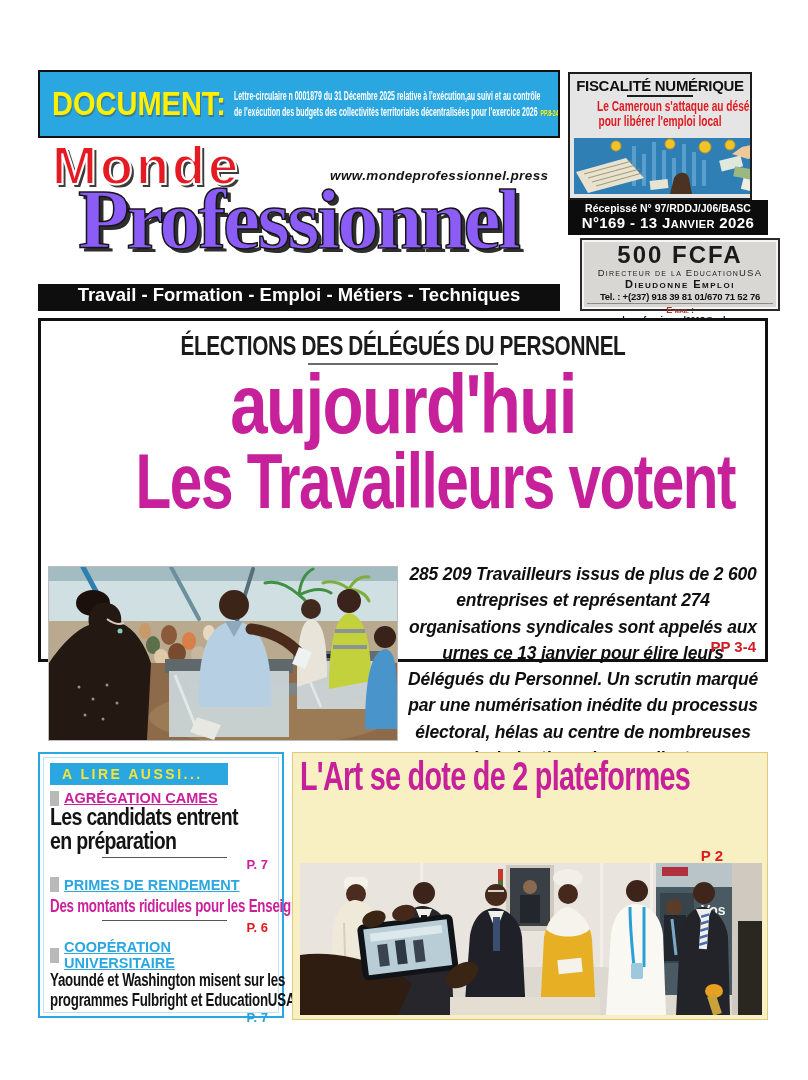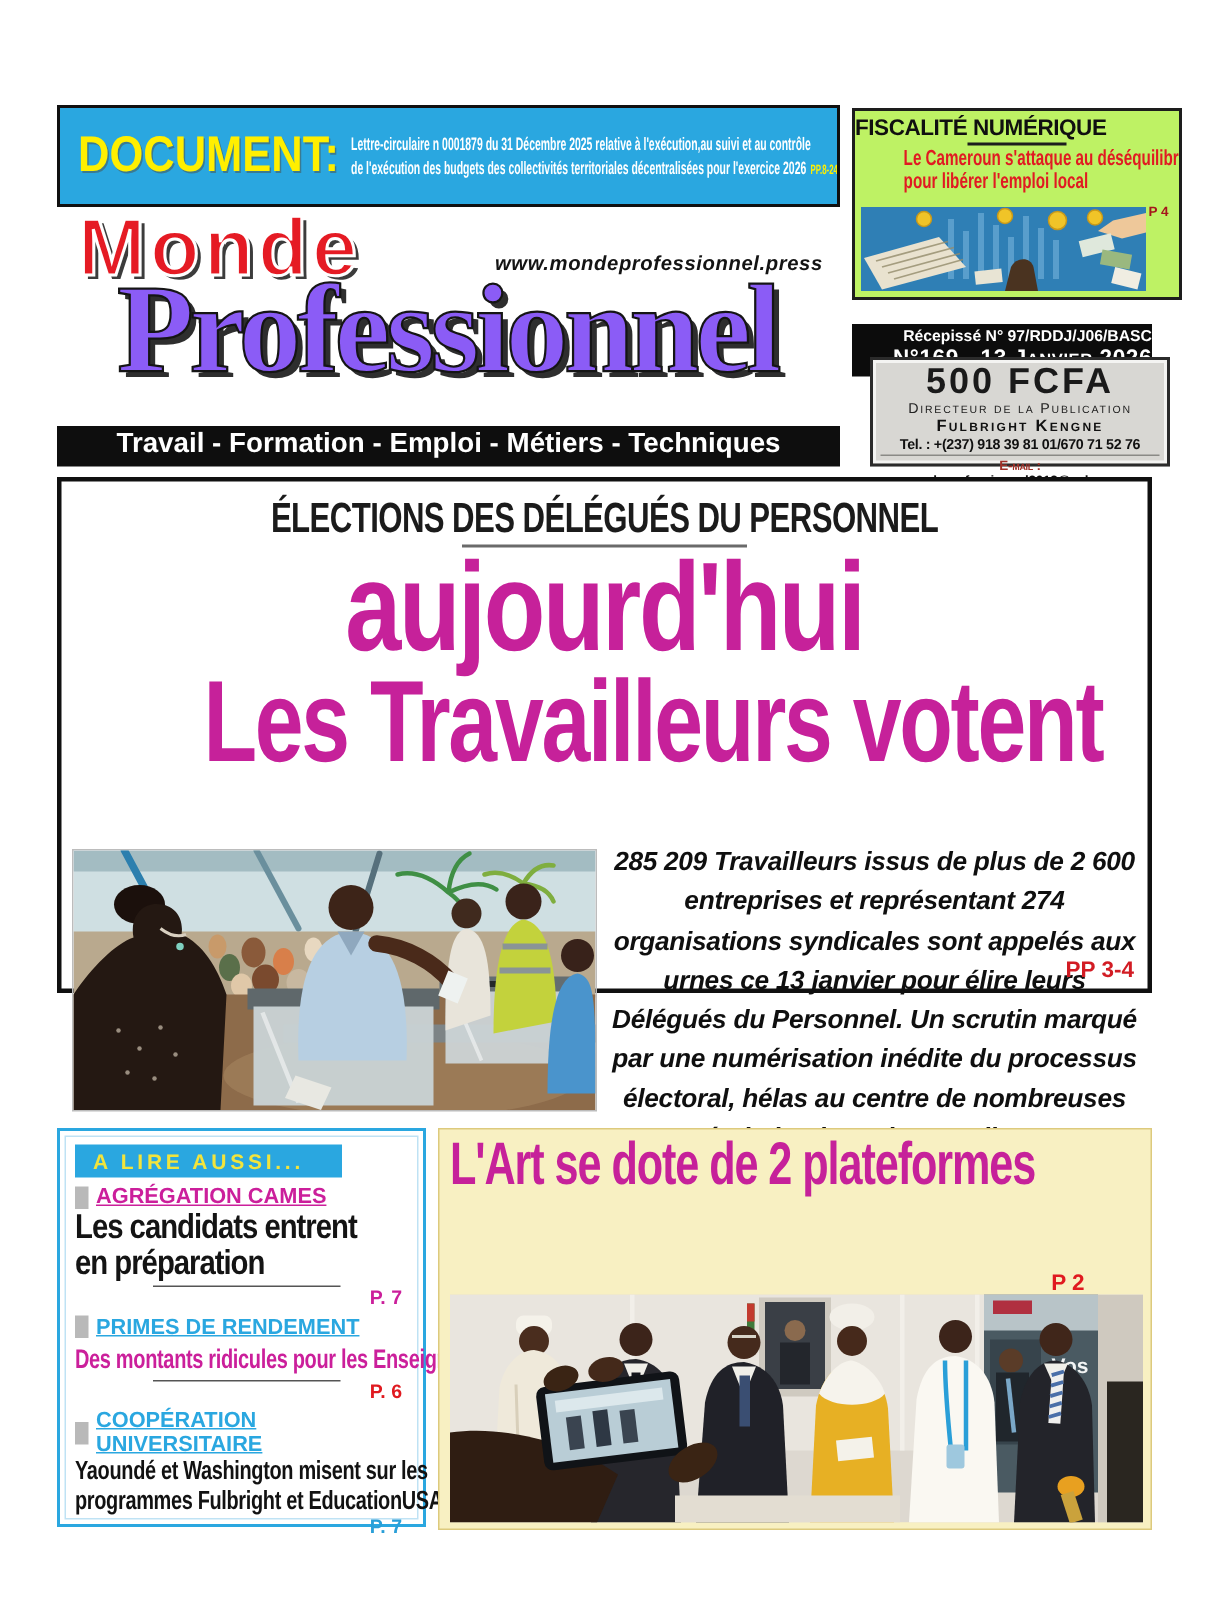--- a/index.html
+++ b/index.html
@@ -12,22 +12,22 @@
   
   .top-banner{left:38px;top:70px;width:522px;height:68px;background:#2aa7e0;
     border:2px solid #101010;display:flex;align-items:center;overflow:hidden;}
   .doc-label{color:#ffef00;font-size:29px;font-weight:bold;padding:0 8px 0 12px;
     transform:scaleY(1.15);text-shadow:1px 1px 0 rgba(90,40,0,.35);flex:0 0 auto;}
   .banner-lines{color:#ffffff;font-weight:bold;font-size:12px;line-height:1.35;min-width:0;}
   .banner-line{white-space:nowrap;transform:scaleX(.58);transform-origin:left center;}
   .banner-pages{color:#ffef00;font-size:9px;font-weight:bold;margin-left:5px;}
 
   
-  .fisc-box{left:568px;top:72px;width:220px;height:128px;background:#bef264;
-    border:2px solid #1d1d1d;overflow:hidden;}
+  .fisc-box{left:568px;top:72px;width:184px;height:128px;background:#e5e5e5;
+    border:2px solid #1d1d1d;text-align:center;overflow:hidden;}
   .fisc-kicker{font-size:15px;font-weight:bold;color:#101010;margin-top:3px;letter-spacing:-.3px;}
   .fisc-rule{width:66px;height:2px;background:#1d1d1d;margin:1px auto 2px;}
   .fisc-line{color:#e11a22;font-weight:bold;font-size:14.5px;line-height:1.02;
     white-space:nowrap;transform:scaleX(.7);transform-origin:center;}
   .fisc-page{position:absolute;right:7px;top:62px;color:#a5161b;font-size:9px;font-weight:bold;}
   .fisc-art{position:absolute;left:4px;right:4px;bottom:4px;height:56px;}
 
   
   .mast-monde{left:52px;top:138px;font-size:54px;font-weight:bold;color:#e51b24;
     letter-spacing:3px;-webkit-text-stroke:2px #ffffff;
@@ -35,22 +35,22 @@
   .mast-site{left:330px;top:168px;font-style:italic;font-weight:bold;font-size:13.5px;
     color:#141414;letter-spacing:.4px;}
   .mast-prof{left:34px;top:178px;width:528px;text-align:center;
     font-family:"Liberation Serif",serif;font-weight:bold;font-size:84px;line-height:1;
     color:#8b5cf6;letter-spacing:-3px;white-space:nowrap;
     -webkit-text-stroke:1.5px #151515;text-shadow:4px 4px 0 #2e2e2e;}
   .mast-bar{left:38px;top:284px;width:522px;height:27px;background:#0e0e0e;color:#ffffff;
     display:flex;align-items:flex-start;justify-content:center;font-weight:bold;font-size:18.5px;}
 
   
-  .receipt-bar{left:568px;top:216px;width:200px;height:35px;background:#0c0c0c;color:#fff;
-    text-align:right;padding-top:2px;}
+  .receipt-bar{left:568px;top:200px;width:200px;height:35px;background:#0c0c0c;color:#fff;
+    text-align:center;padding-top:2px;}
   .receipt-line1{font-size:10.5px;font-weight:bold;}
   .receipt-line2{font-size:15px;font-weight:bold;font-variant:small-caps;letter-spacing:.4px;}
   .price-box{left:568px;top:238px;width:200px;height:73px;background:#d8d7d3;
     border:2px solid #2b2b2b;box-shadow:inset 0 0 0 2px #f4f4f2;text-align:center;padding-top:2px;margin-left:12px;}
   .price{font-size:24px;font-weight:bold;color:#1a1a1a;letter-spacing:2px;line-height:1.05;}
   .dir-label{font-size:9.5px;letter-spacing:1.2px;font-variant:small-caps;color:#222;}
   .dir-name{font-size:11px;font-weight:bold;letter-spacing:1.5px;font-variant:small-caps;color:#111;}
   .tel-line{font-size:9.5px;font-weight:bold;letter-spacing:-.2px;color:#101010;margin-top:1px;}
   .email-line{font-size:9px;font-weight:bold;letter-spacing:-.2px;color:#101010;
     border-top:1px solid #8a8a86;margin:1px 5px 0;padding-top:1px;}
@@ -163,22 +163,22 @@
   <span>Travail - Formation - Emploi - Métiers - Techniques</span>
 </div>
 
 <div class="abs receipt-bar">
   <div class="receipt-line1">Récepissé N° 97/RDDJ/J06/BASC</div>
   <div class="receipt-line2">N°169 - 13 Janvier 2026</div>
 </div>
 
 <div class="abs price-box">
   <div class="price">500 FCFA</div>
-  <div class="dir-label">Directeur de la Publication</div>
-  <div class="dir-name">Fulbright Kengne</div>
+  <div class="dir-label">Directeur de la EducationUSA</div>
+  <div class="dir-name">Dieudonne Emploi</div>
   <div class="tel-line">Tel. : +(237) 918 39 81 01/670 71 52 76</div>
   <div class="email-line">
     <span class="email-prefix">E-mail :</span>
     <span>mondeprofessionnel2018@yahoo.com</span>
   </div>
 </div>
 
 <div class="abs main-box">
   <div class="main-kicker">ÉLECTIONS DES DÉLÉGUÉS DU PERSONNEL</div>
   <div class="kicker-rule"></div>

